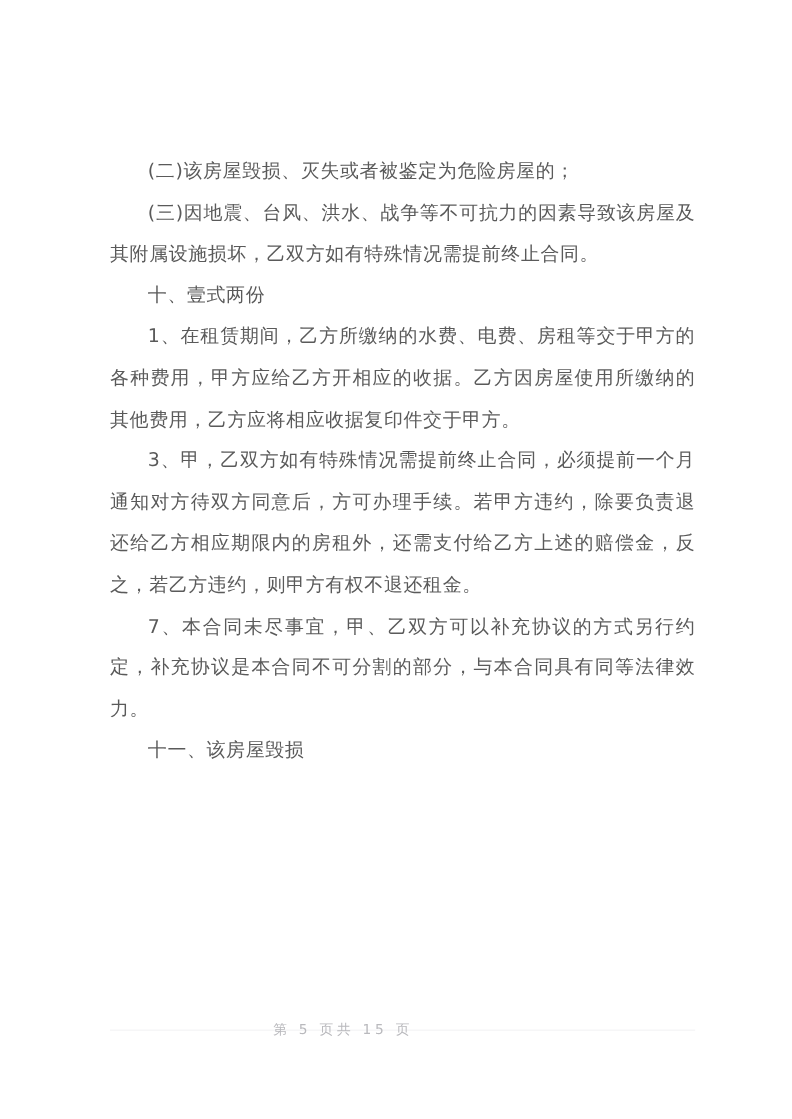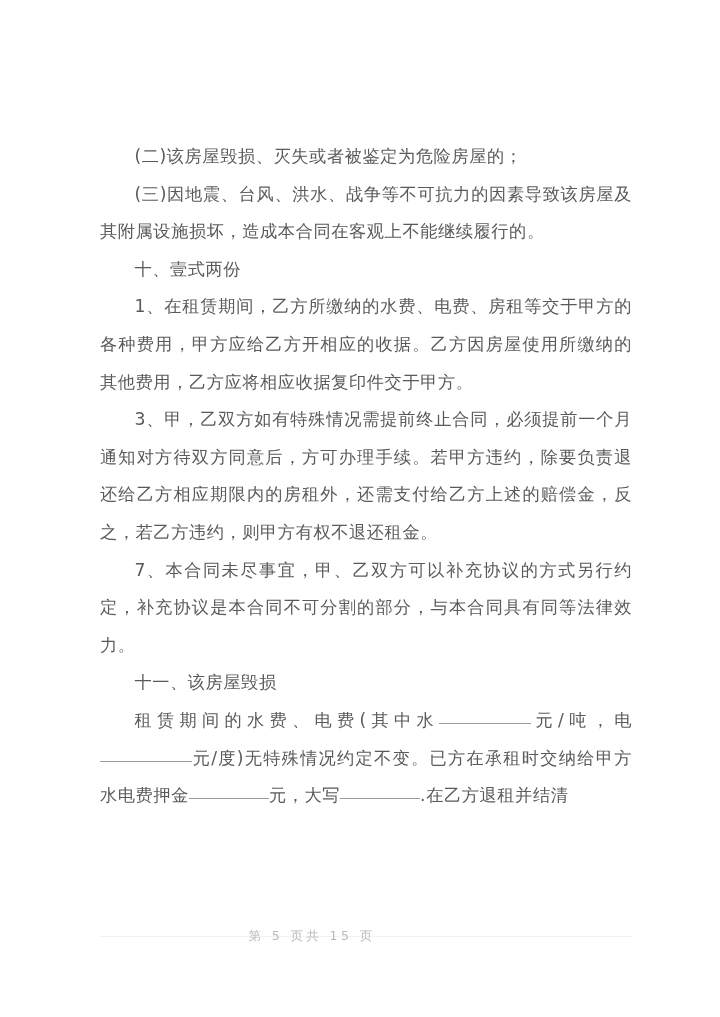--- a/index.html
+++ b/index.html
@@ -72,36 +72,33 @@
 </style>
 </head>
 <body>
 
 <div class="page">
 
   <div class="doc-body">
 
     <p class="para">(二)该房屋毁损、灭失或者被鉴定为危险房屋的；</p>
 
-    <p class="para">(三)因地震、台风、洪水、战争等不可抗力的因素导致该房屋及其附属设施损坏，造成本合同在客观上不能继续履行的。</p>
+    <p class="para">(三)因地震、台风、洪水、战争等不可抗力的因素导致该房屋及其附属设施损坏，乙双方如有特殊情况需提前终止合同。</p>
 
     <p class="para">十、壹式两份</p>
 
     <p class="para">1、在租赁期间，乙方所缴纳的水费、电费、房租等交于甲方的各种费用，甲方应给乙方开相应的收据。乙方因房屋使用所缴纳的其他费用，乙方应将相应收据复印件交于甲方。</p>
 
     <p class="para">3、甲，乙双方如有特殊情况需提前终止合同，必须提前一个月通知对方待双方同意后，方可办理手续。若甲方违约，除要负责退还给乙方相应期限内的房租外，还需支付给乙方上述的赔偿金，反之，若乙方违约，则甲方有权不退还租金。</p>
 
     <p class="para">7、本合同未尽事宜，甲、乙双方可以补充协议的方式另行约定，补充协议是本合同不可分割的部分，与本合同具有同等法律效力。</p>
 
 
     <p class="para">十一、该房屋毁损</p>
 
-    <p class="para">
-      <span>租赁期间的水费、电费(其中水</span><span class="blank w-long"></span><span>元/吨，电</span><span class="blank w-long"></span><span>元/度)无特殊情况约定不变。已方在承租时交纳给甲方水电费押金</span><span class="blank w-mid"></span><span>元，大写</span><span class="blank w-mid"></span><span>.在乙方退租并结清</span>
-    </p>
 
   </div>
 
   <div class="footer-rule"></div>
 
   <div class="footer">
     <span class="pg-num">第 5 页共 15 页</span>
   </div>
 
 </div>

